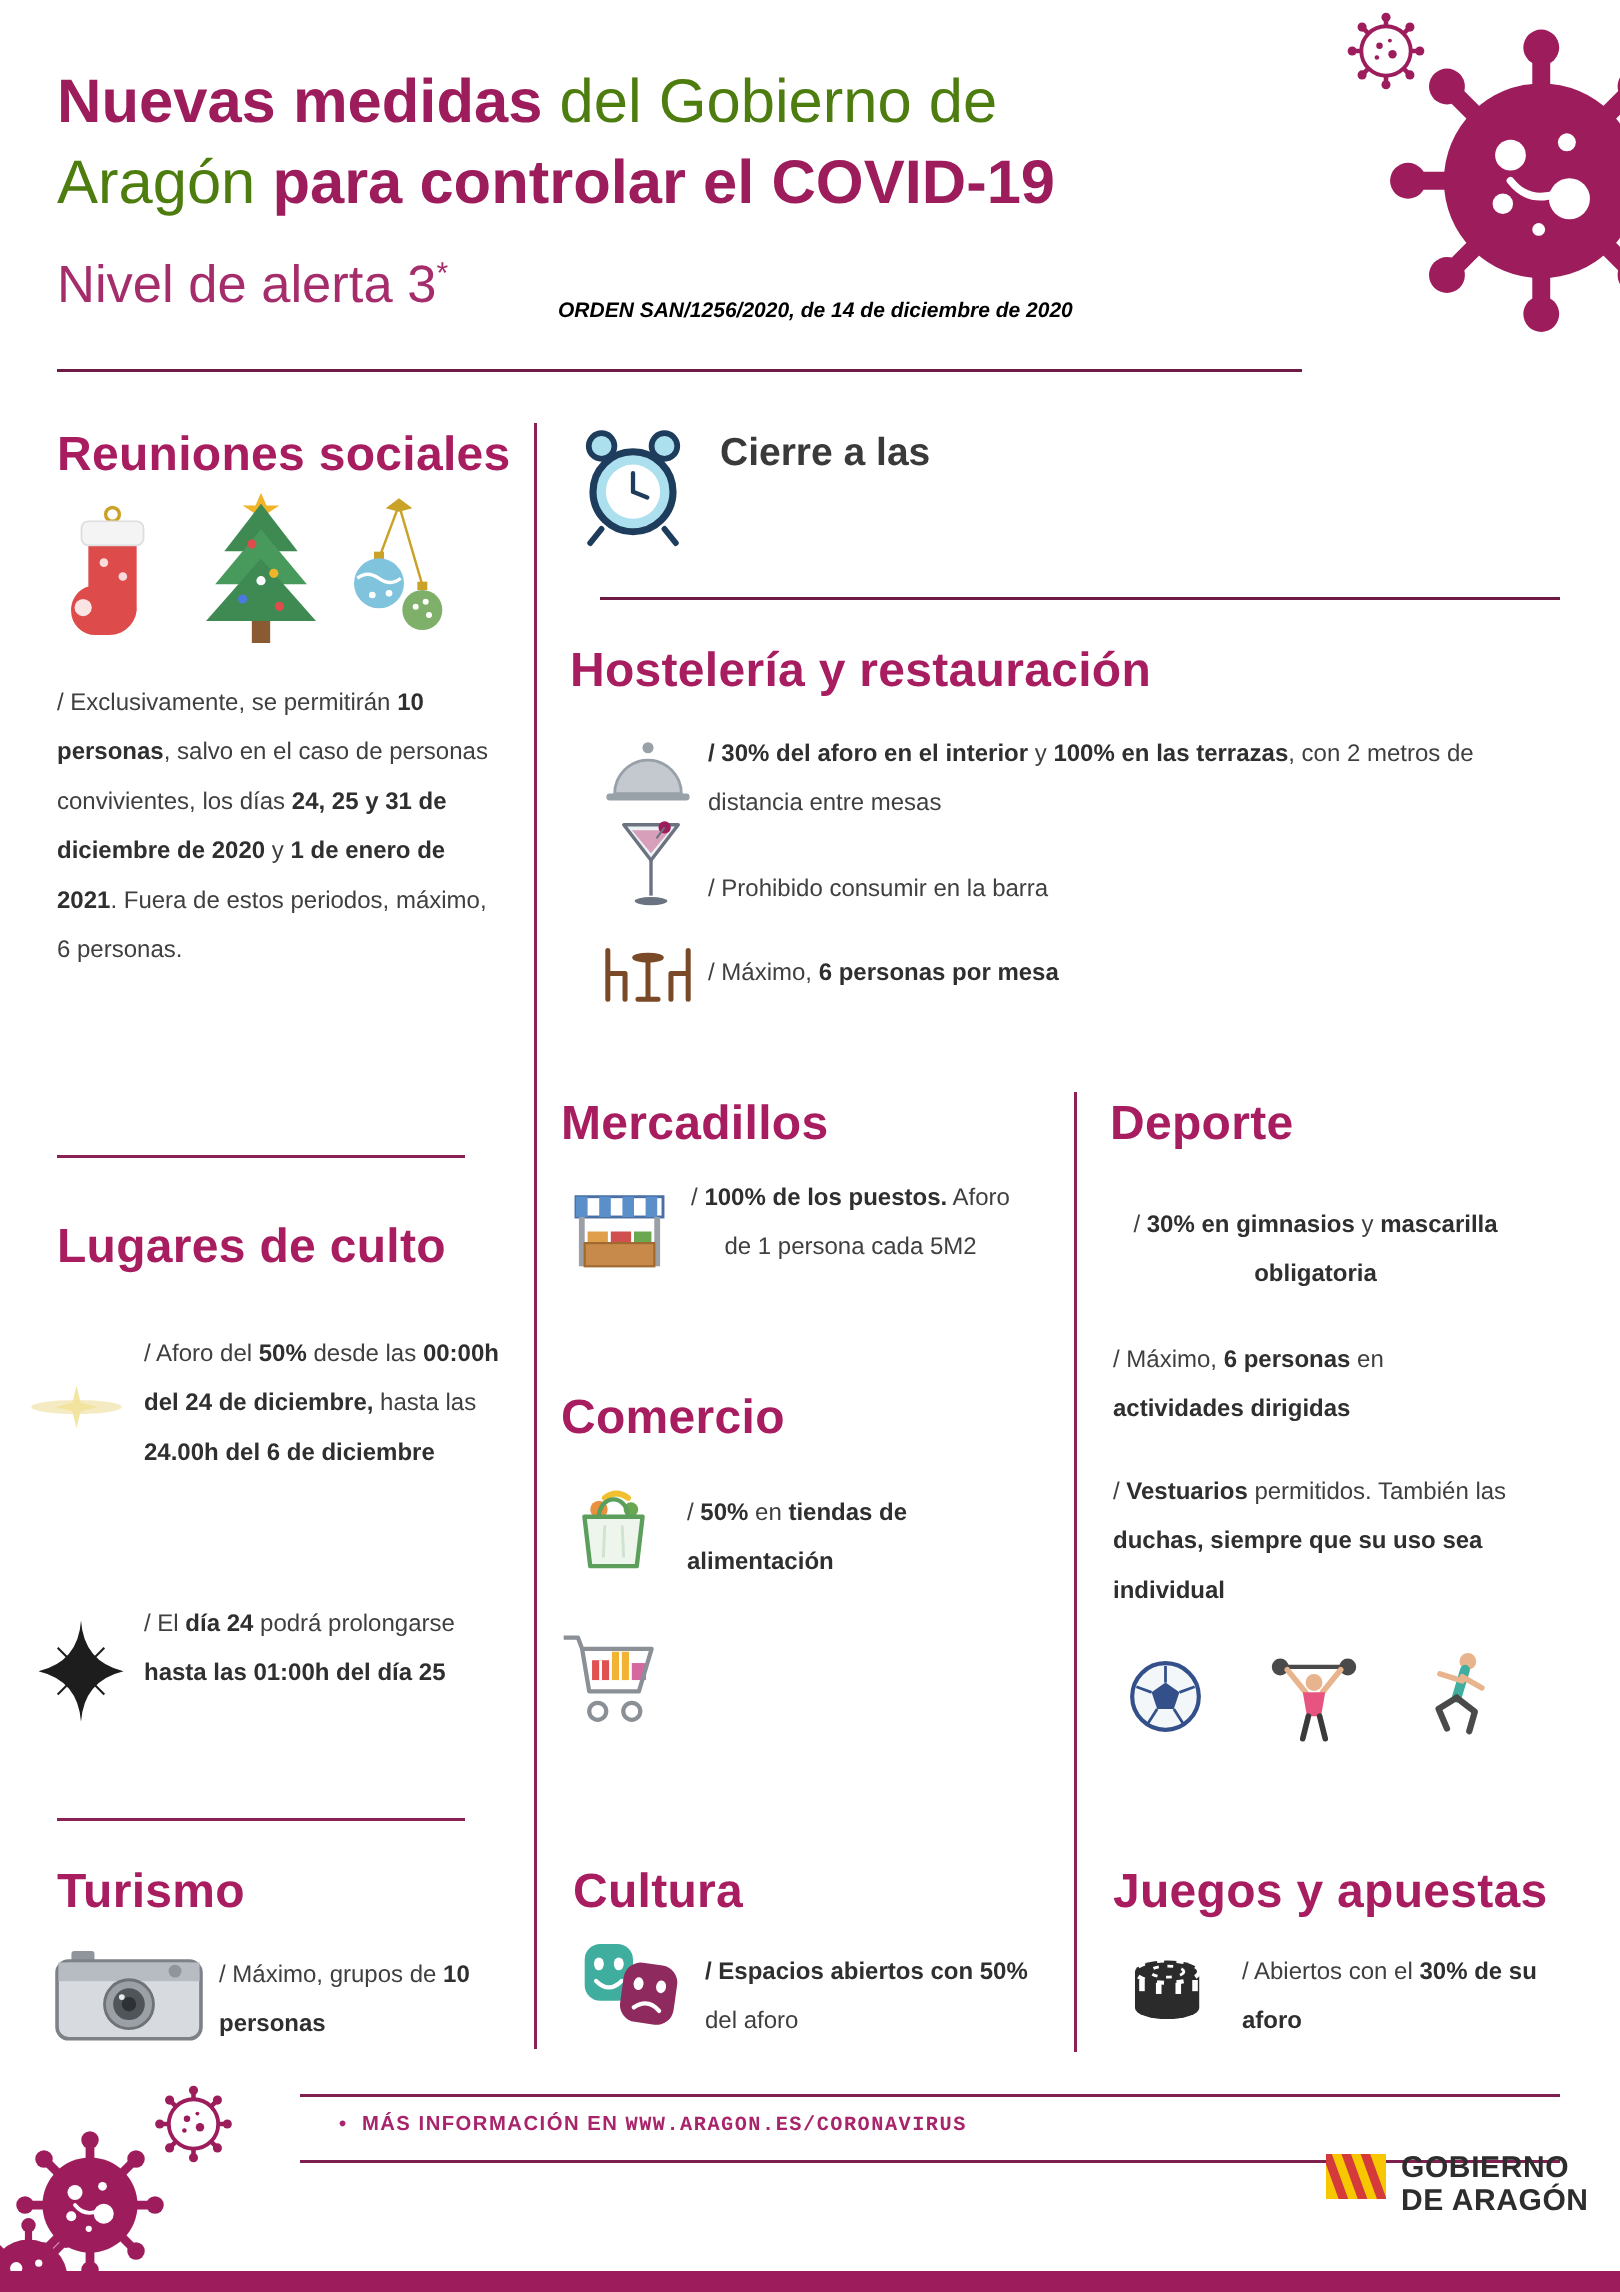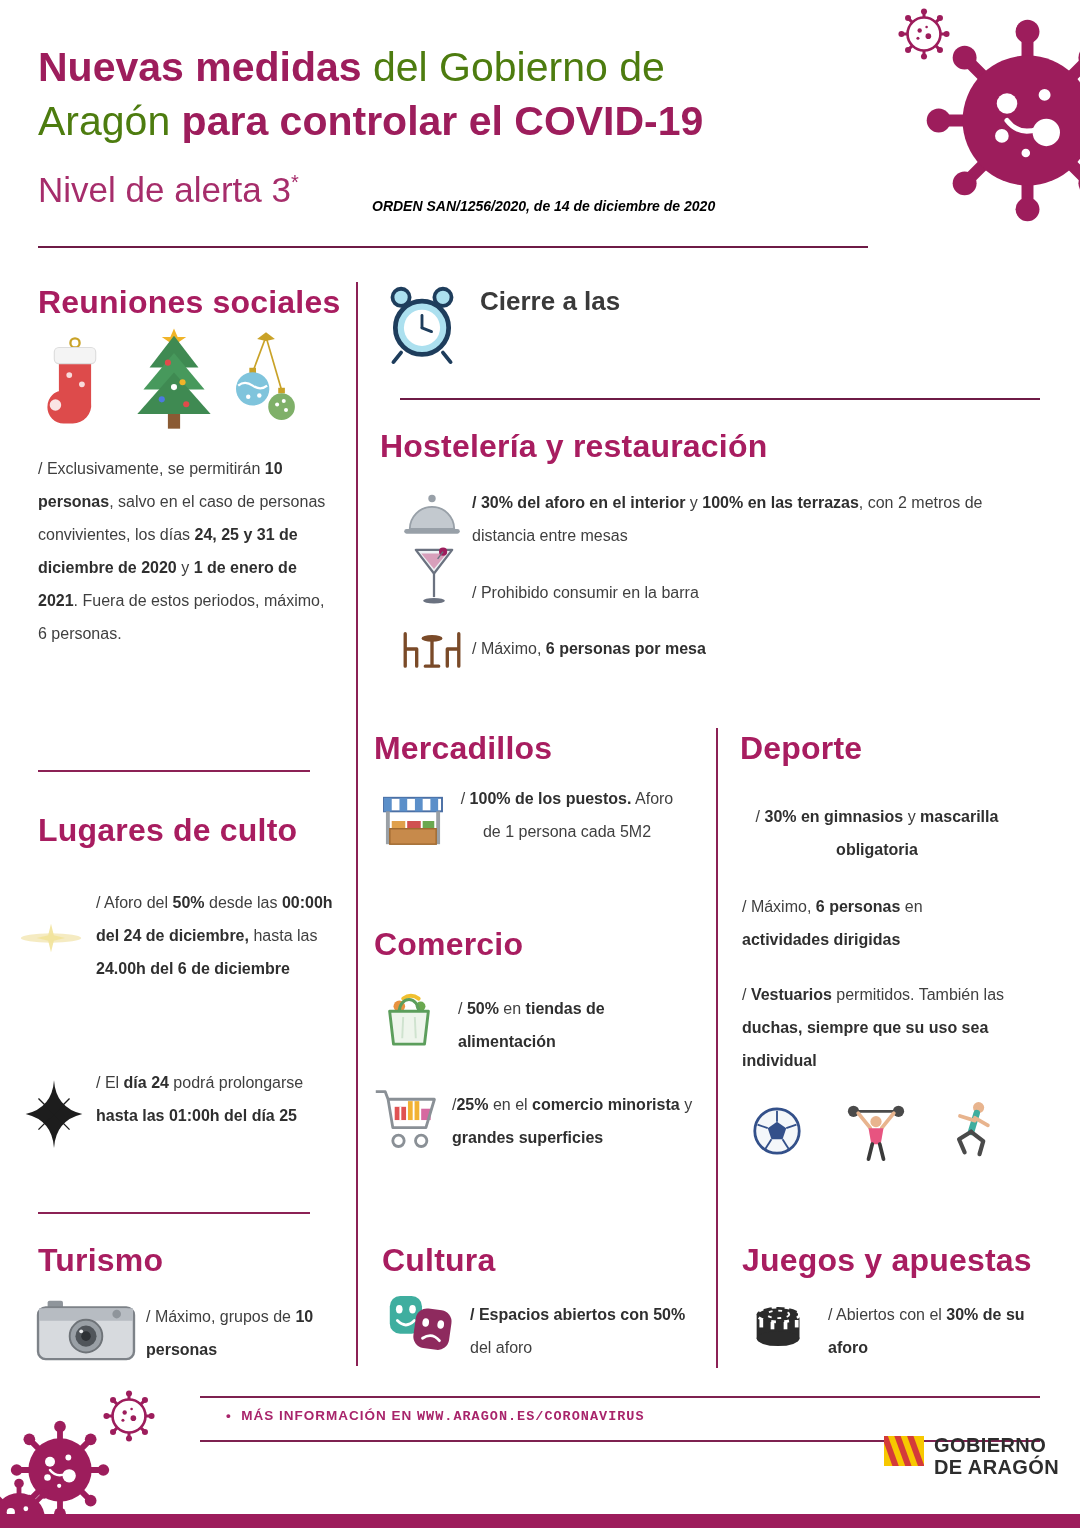--- a/index.html
+++ b/index.html
@@ -260,21 +260,20 @@
   <svg class="abs" style="left:372px;top:1084px;" width="70" height="74" viewBox="0 0 74 78">
     <rect x="24" y="24" width="12" height="14" fill="#e05252"></rect>
       <line x1="30" y1="24" x2="30" y2="38" stroke="#ffffff" stroke-width="2"></line>
     <rect x="38" y="18" width="12" height="20" fill="#f2b233"></rect>
       <line x1="44" y1="18" x2="44" y2="38" stroke="#ffffff" stroke-width="2"></line>
     <rect x="52" y="26" width="10" height="12" fill="#d668a0"></rect>
     <path d="M4,8 H14 L17,16 M17,16 L22,46 H57 L66,16 Z" fill="none" stroke="#8a9096" stroke-width="3" stroke-linejoin="round"></path>
     <circle cx="28" cy="60" r="6" fill="none" stroke="#8a9096" stroke-width="3"></circle>
     <circle cx="52" cy="60" r="6" fill="none" stroke="#8a9096" stroke-width="3"></circle>
   </svg>
-  <div class="abs txt" style="left:452px;top:1088px;width:250px;"><span>/</span><span class="b">25%</span><span> en el </span><span class="b">comercio minorista</span><span> y </span><span class="b">grandes superficies</span></div>
 
   <div class="abs sec" style="left:382px;top:1242px;">Cultura</div>
   <svg class="abs" style="left:386px;top:1292px;" width="72" height="61" viewBox="0 0 76 64">
     <rect x="4" y="4" width="34" height="40" rx="11" fill="#3fae9f"></rect>
     <ellipse cx="14" cy="18" rx="3.5" ry="4.5" fill="#ffffff"></ellipse>
       <ellipse cx="28" cy="18" rx="3.5" ry="4.5" fill="#ffffff"></ellipse>
     <path d="M12,30 q9,9 18,0" stroke="#ffffff" stroke-width="3" fill="none" stroke-linecap="round"></path>
     <g transform="rotate(8 49 39)">
       <rect x="30" y="18" width="38" height="42" rx="12" fill="#8e2a5e"></rect>
       <ellipse cx="41" cy="33" rx="3.5" ry="4.5" fill="#ffffff"></ellipse>

